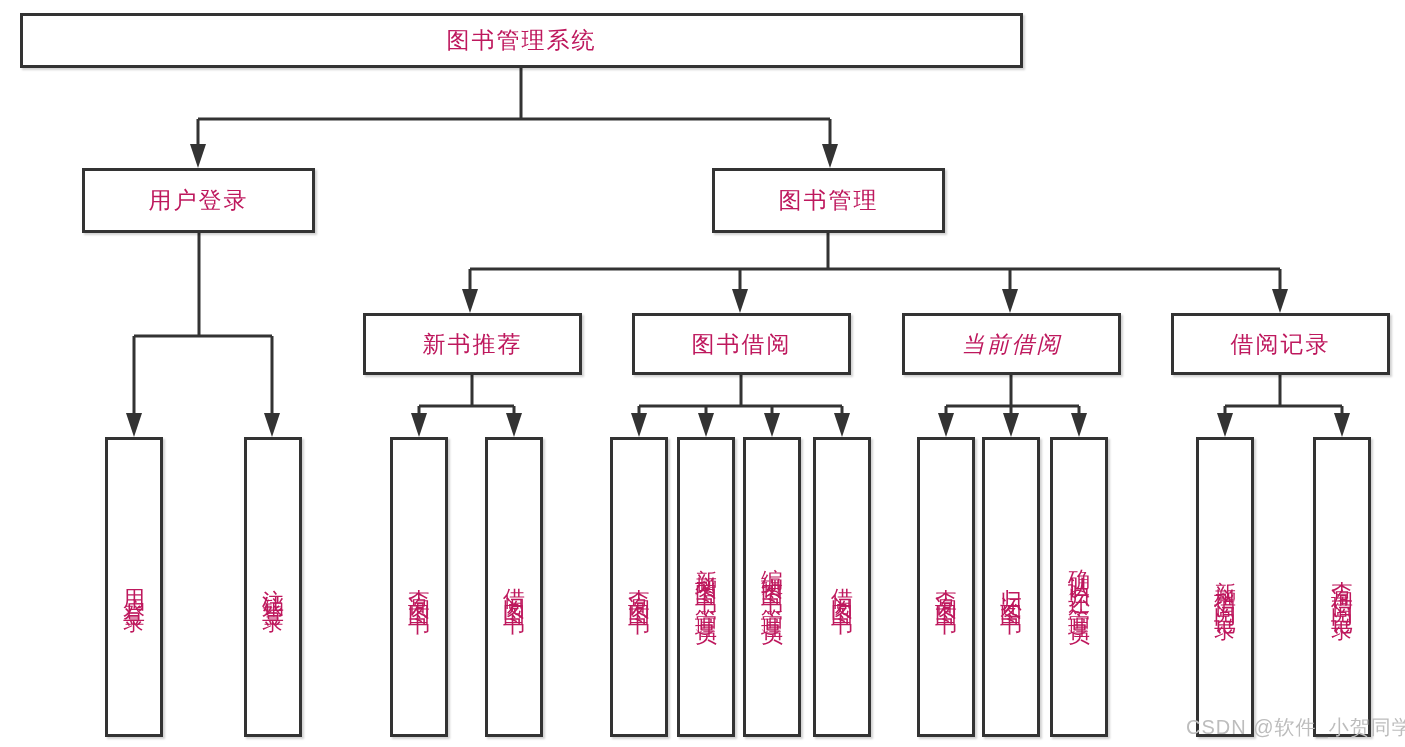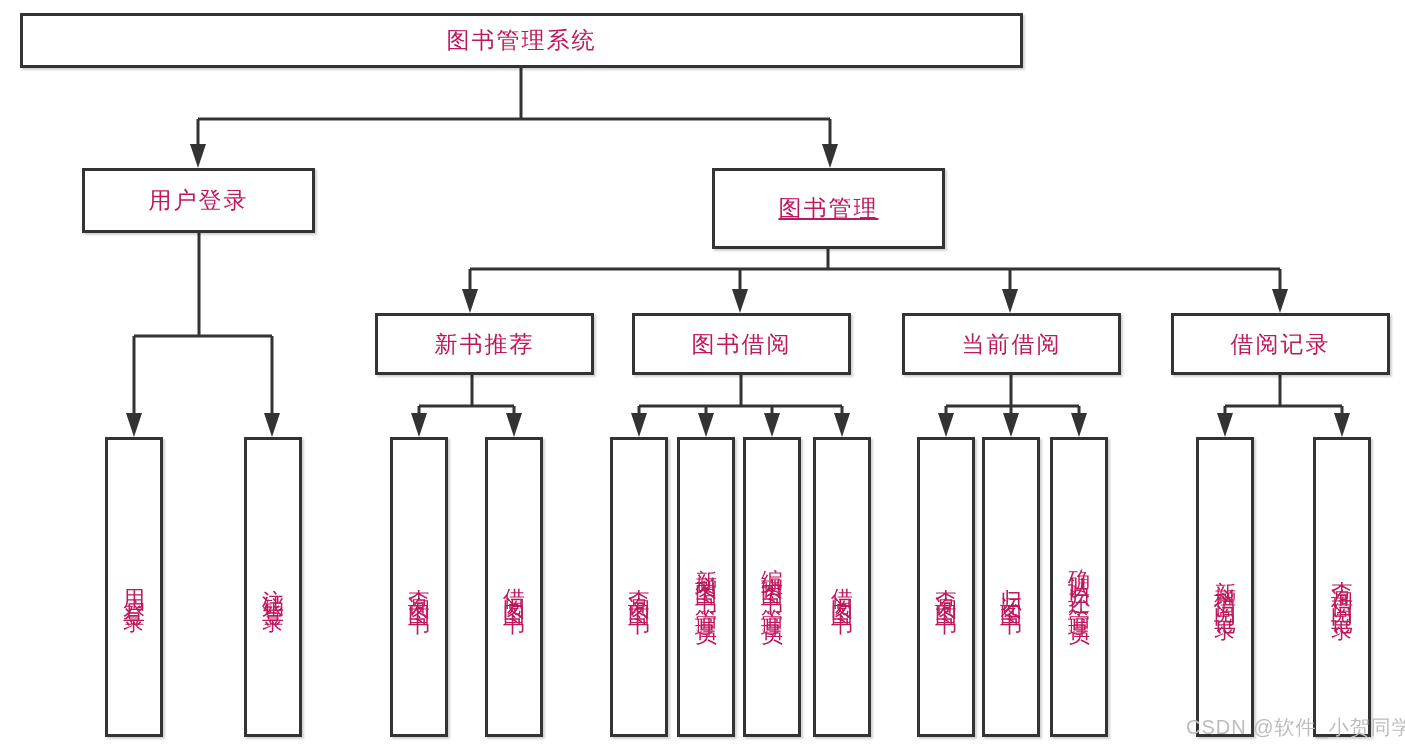--- a/index.html
+++ b/index.html
@@ -104,25 +104,25 @@
     <g>
       <path d="M1280,375 V406 M1225,406 H1342 M1225,406 V424 M1342,406 V424"></path>
       <polygon points="1217,413 1233,413 1225,437" fill="#333333" stroke="none"></polygon>
       <polygon points="1334,413 1350,413 1342,437" fill="#333333" stroke="none"></polygon>
     </g>
   </svg>
 
   <div class="node" style="left:20px; top:13px; width:1003px; height:55px;">图书管理系统</div>
 
   <div class="node" style="left:82px; top:168px; width:233px; height:65px;">用户登录</div>
-  <div class="node" style="left:712px; top:168px; width:233px; height:81px;text-decoration:underline;">图书管理</div>
+  <div class="node" style="left:712px; top:168px; width:233px; height:65px;">图书管理</div>
 
-  <div class="node" style="left:363px; top:313px; width:219px; height:62px;margin-left:12px;">新书推荐</div>
+  <div class="node" style="left:363px; top:313px; width:219px; height:62px;">新书推荐</div>
   <div class="node" style="left:632px; top:313px; width:219px; height:62px;">图书借阅</div>
-  <div class="node" style="left:902px; top:313px; width:219px; height:62px;">当前借阅</div>
+  <div class="node" style="left:902px; top:313px; width:219px; height:62px;font-style:italic;">当前借阅</div>
   <div class="node" style="left:1171px; top:313px; width:219px; height:62px;">借阅记录</div>
 
   <div class="node leaf" style="left:105px;">用户登录</div>
   <div class="node leaf" style="left:244px;">注销登录</div>
 
   <div class="node leaf" style="left:390px;">查询图书</div>
   <div class="node leaf" style="left:485px;">借阅图书</div>
 
   <div class="node leaf" style="left:610px;">查询图书</div>
   <div class="node leaf" style="left:677px;">新增图书（管理员）</div>

